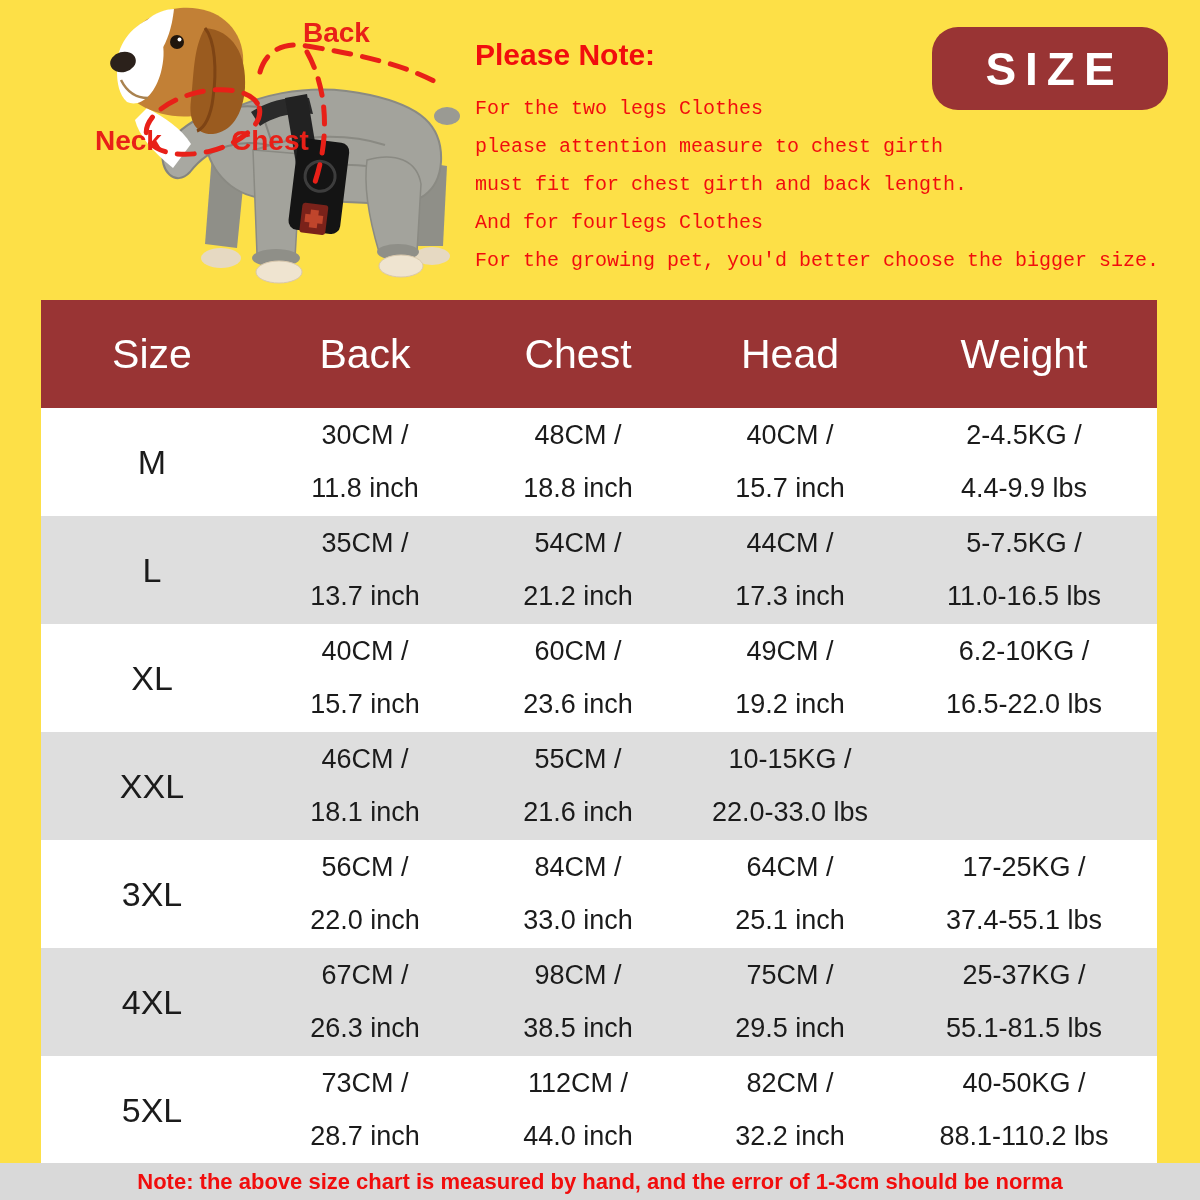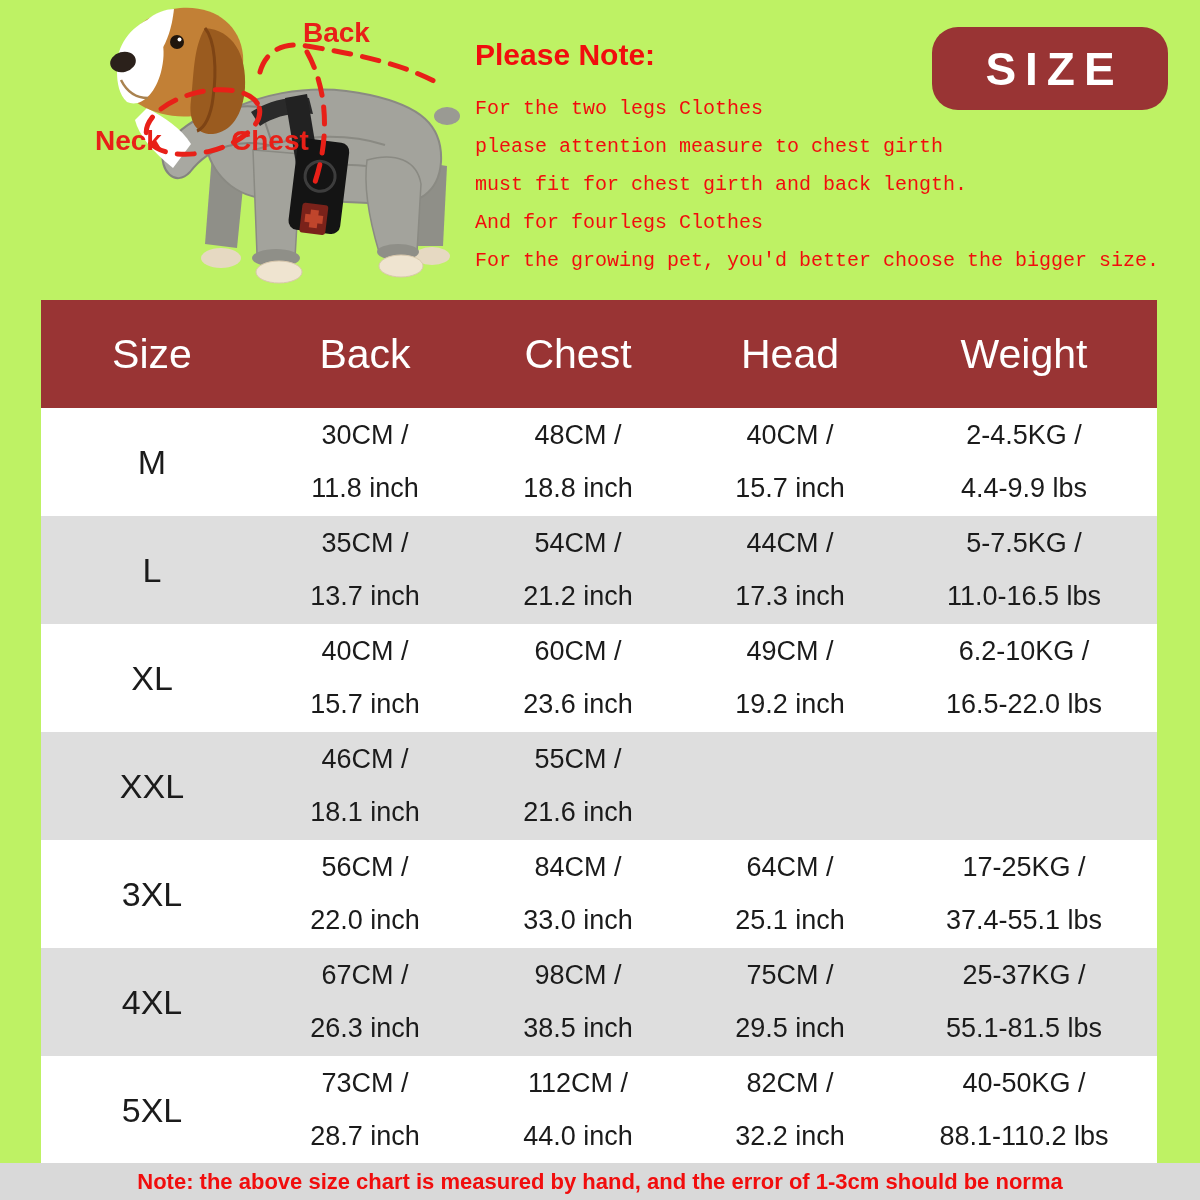--- a/index.html
+++ b/index.html
@@ -1,18 +1,18 @@
 <!DOCTYPE html>
 <html><head>
 <meta charset="utf-8">
 <style>
   * { margin:0; padding:0; box-sizing:border-box; }
   html,body { background:#ffffff; }
   .canvas {
-    position:relative; width:1200px; height:1200px; background:#bef264;
+    position:relative; width:1200px; height:1200px; background:#fde047;
     font-family:"Liberation Sans", sans-serif; overflow:hidden;
   }
 
   
   .dog-figure { position:absolute; left:55px; top:0; width:410px; height:295px; }
 
   .note-block { position:absolute; left:475px; top:38px; width:640px; color:#f10d0d; }
   .note-title { font-size:30px; font-weight:bold; margin-bottom:18px; }
   .note-line  { font-size:20px; line-height:38px; white-space:nowrap;font-family:Liberation Mono, monospace; }
 
@@ -196,20 +196,24 @@
     <div class="trow alt">
       <div class="cell size-cell">XXL</div>
       <div class="cell">
           <span>46CM /</span>
           <span>18.1 inch</span>
         </div>
       <div class="cell">
           <span>55CM /</span>
           <span>21.6 inch</span>
         </div>
+      <div class="cell">
+          <span>10-15KG /</span>
+          <span>22.0-33.0 lbs</span>
+        </div>
     </div>
 
     <div class="trow">
       <div class="cell size-cell">3XL</div>
       <div class="cell">
           <span>56CM /</span>
           <span>22.0 inch</span>
         </div>
       <div class="cell">
           <span>84CM /</span>

